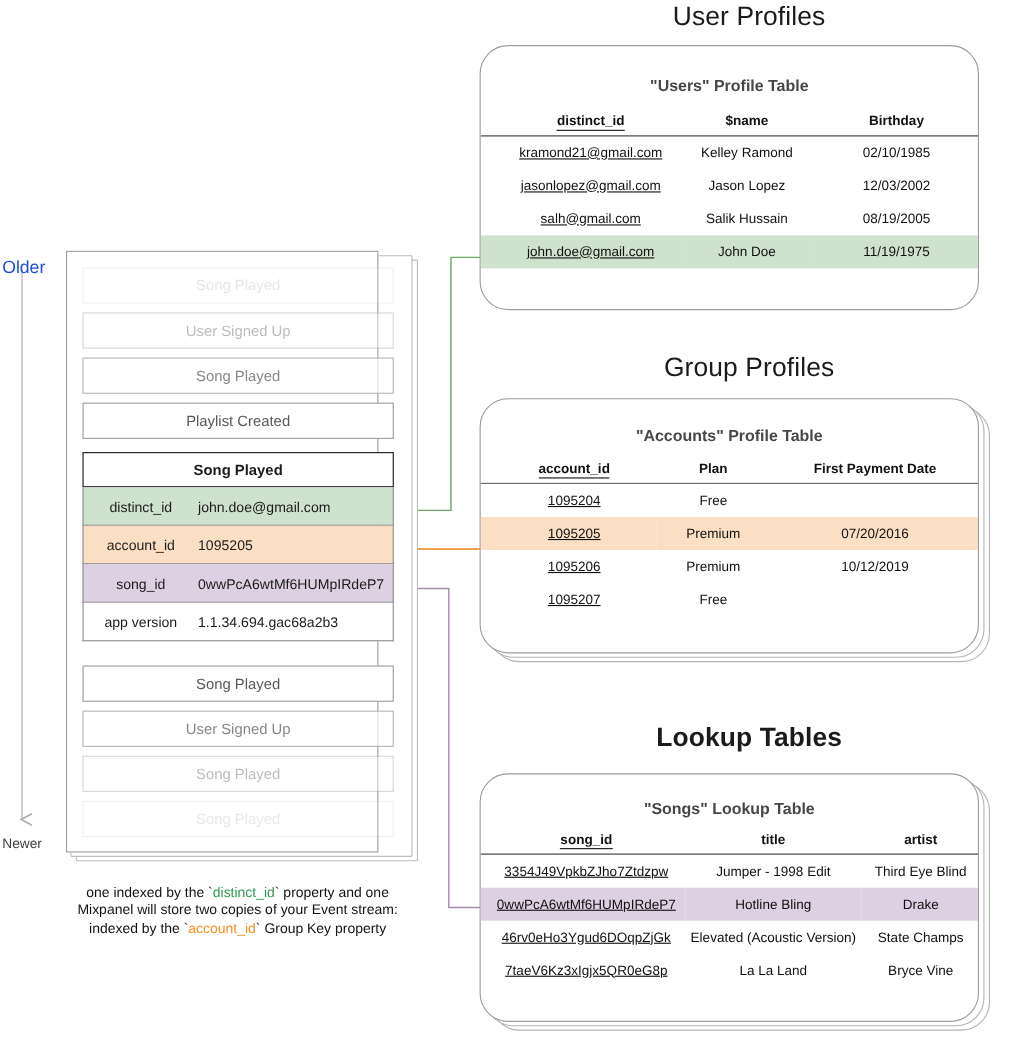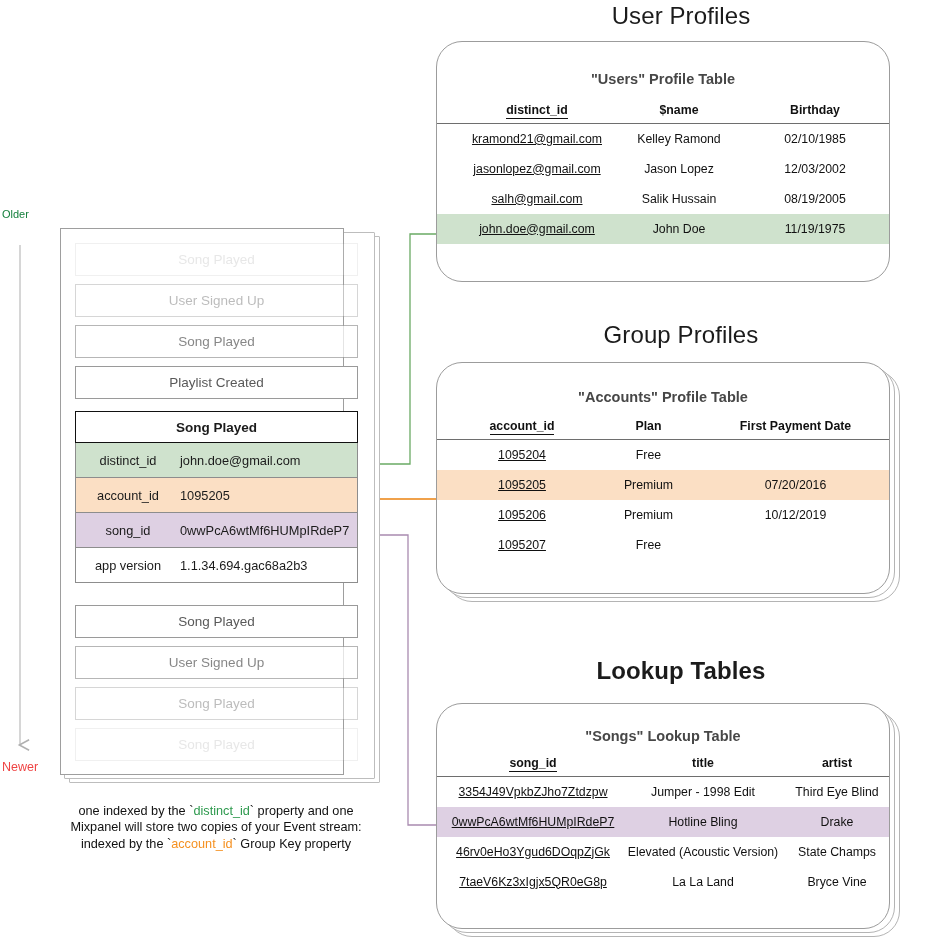--- a/index.html
+++ b/index.html
@@ -78,22 +78,22 @@
     font-size: 12.8px; color: #1b1b1b;
   }
   .prop-key { width: 104px; text-align: center; }
   .prop-val { flex: 1; text-align: left; }
   .bg-green  { background: #cfe2cd; }
   .bg-orange { background: #fbdfc4; }
   .bg-purple { background: #ded0e3; }
   .bg-white  { background: #ffffff; }
 
   
-  #older-label { left: 2px; top: 208px; font-size: 11px; color: #15803d; }
-  #newer-label { left: 2px; top: 760px; font-size: 12.5px; color: #ef4444; }
+  #older-label { left: 2px; top: 235px; font-size: 16px; color: #1d4ed8; }
+  #newer-label { left: 2px; top: 760px; font-size: 12.5px; color: #404040; }
 
   
   #es-caption {
     left: 38px; top: 803px; width: 356px;
     text-align: center; font-size: 12.7px; line-height: 16.4px; color: #111;
   }
   .tok-green  { color: #2e9a4e; }
   .tok-orange { color: #f59121; }
   .panel-layer {
     position: absolute;

